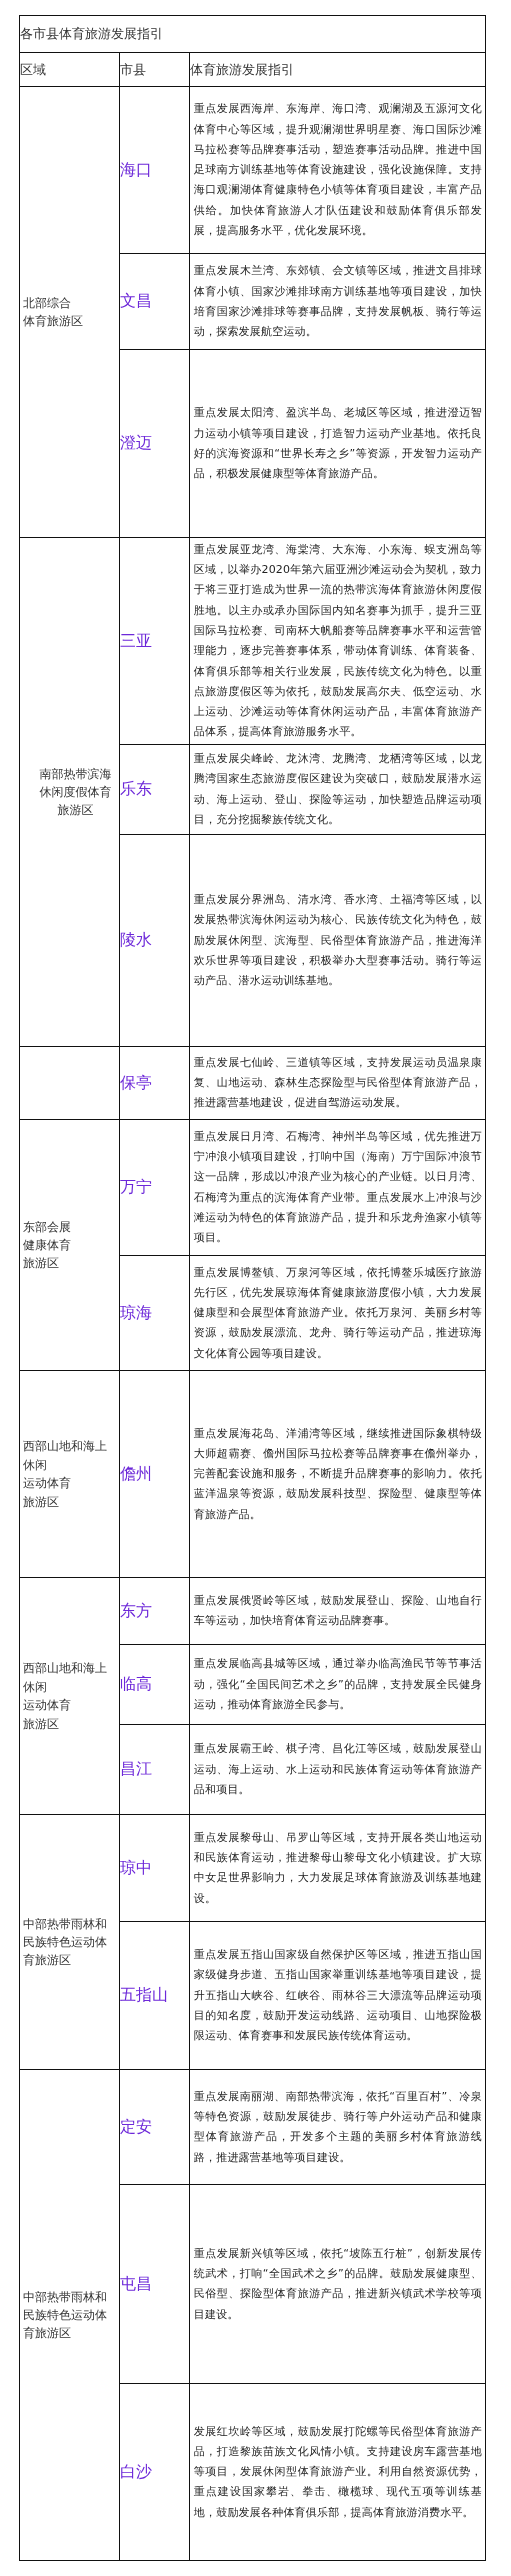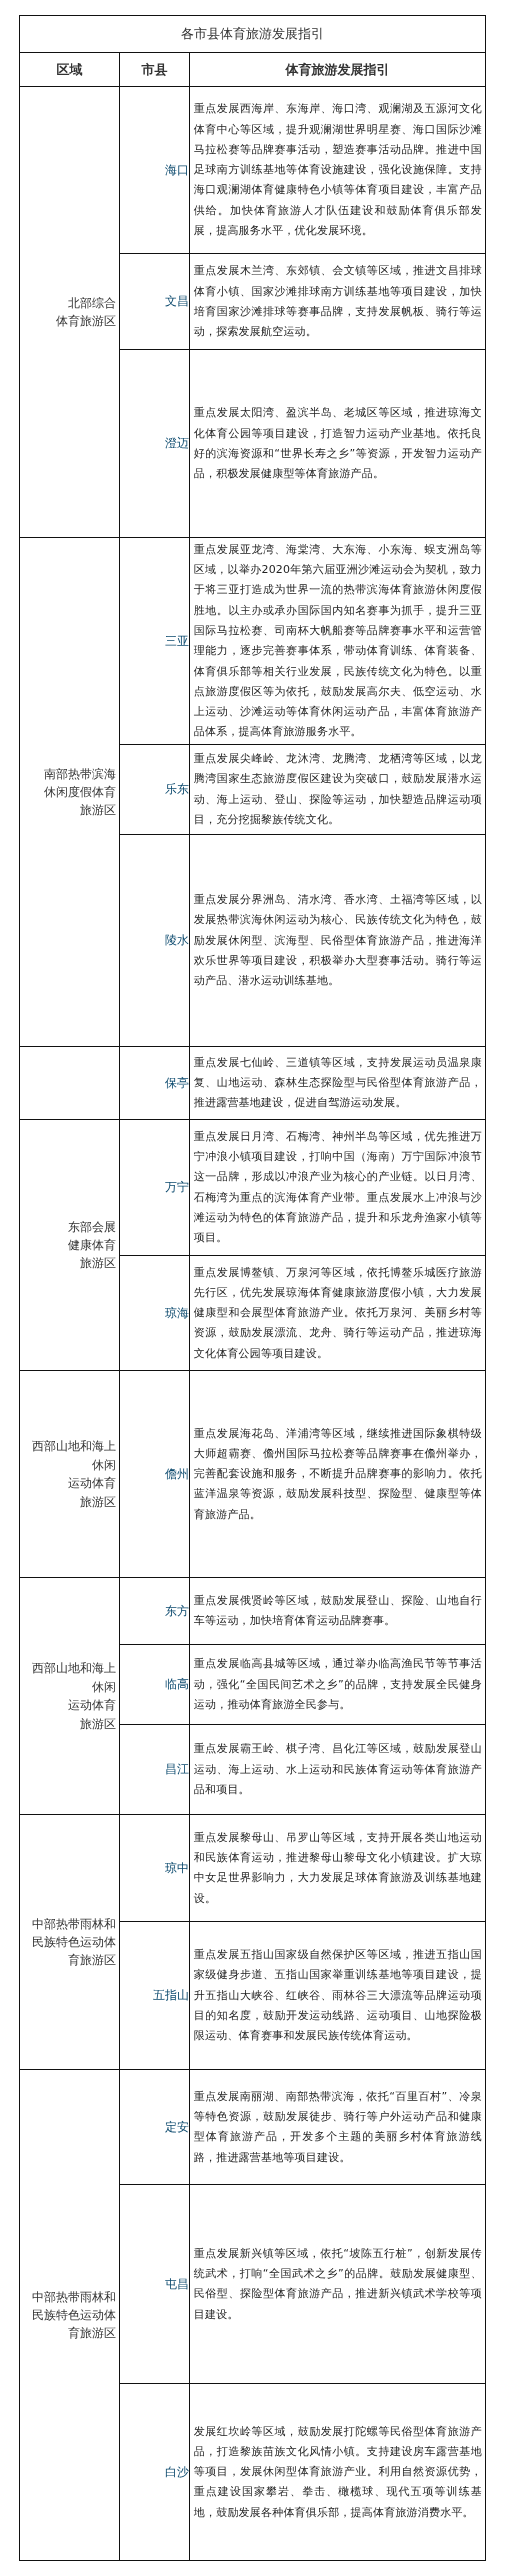--- a/index.html
+++ b/index.html
@@ -2,25 +2,25 @@
 <html style="font-size:12.3px"><head>
 <meta charset="utf-8">
 <style>
   html, body { margin: 0; padding: 0; background: #ffffff; }
   body { width: 511px; height: 2576px; position: relative; font-family: "DejaVu Sans", "Liberation Sans", sans-serif; color: #222; }
   .tbl { position: absolute; left: 19px; top: 15.3px; width: 466px; border-collapse: collapse; table-layout: fixed; }
   .tbl td { border: 1px solid #111; padding: 0; vertical-align: middle; }
   .col-region { width: 100px; }
   .col-city { width: 70px; }
   .col-guide { width: 296px; }
-  .title-cell { height: 36px; text-align: center; font-size: 13px; color: #333; }
-  .head-cell { height: 33px; text-align: center; font-size: 13px; color: #333; font-weight: bold; }
-  .region-cell { text-align: right; font-size: 12px; line-height: 18.4px; color: #333; padding: 0 3.1px !important; }
-  .region-cell.left { text-align: right; padding-left: 15.3px !important; }
-  .city-cell { text-align: right; font-size: 12px; color: #0c4a6e; }
+  .title-cell { height: 36px; font-size: 13px; color: #333; }
+  .head-cell { height: 33px; text-align: left; font-size: 13px; color: #333; }
+  .region-cell { text-align: left; font-size: 12px; line-height: 18.4px; color: #333; padding: 0 3.1px !important; }
+  .region-cell.left { text-align: center; padding-left: 15.3px !important; }
+  .city-cell { text-align: left; font-size: 16px; color: #6d28d9; }
   .guide-cell { font-size: 11px; line-height: 20.3px; color: #222; padding: 1.5px 3.1px 1.5px 3.8px !important; text-align: justify; letter-spacing: 0.2px; }
 </style>
 </head>
 <body>
 
 <table class="tbl">
   <colgroup>
     <col class="col-region">
       <col class="col-city">
       <col class="col-guide">
@@ -40,21 +40,21 @@
 体育旅游区</span></td>
       <td class="city-cell">海口</td>
       <td class="guide-cell">重点发展西海岸、东海岸、海口湾、观澜湖及五源河文化体育中心等区域，提升观澜湖世界明星赛、海口国际沙滩马拉松赛等品牌赛事活动，塑造赛事活动品牌。推进中国足球南方训练基地等体育设施建设，强化设施保障。支持海口观澜湖体育健康特色小镇等体育项目建设，丰富产品供给。加快体育旅游人才队伍建设和鼓励体育俱乐部发展，提高服务水平，优化发展环境。</td>
     </tr>
     <tr style="height:96px">
       <td class="city-cell">文昌</td>
       <td class="guide-cell">重点发展木兰湾、东郊镇、会文镇等区域，推进文昌排球体育小镇、国家沙滩排球南方训练基地等项目建设，加快培育国家沙滩排球等赛事品牌，支持发展帆板、骑行等运动，探索发展航空运动。</td>
     </tr>
     <tr style="height:188px">
       <td class="city-cell">澄迈</td>
-      <td class="guide-cell">重点发展太阳湾、盈滨半岛、老城区等区域，推进琼海文化体育公园等项目建设，打造智力运动产业基地。依托良好的滨海资源和“世界长寿之乡”等资源，开发智力运动产品，积极发展健康型等体育旅游产品。</td>
+      <td class="guide-cell">重点发展太阳湾、盈滨半岛、老城区等区域，推进澄迈智力运动小镇等项目建设，打造智力运动产业基地。依托良好的滨海资源和“世界长寿之乡”等资源，开发智力运动产品，积极发展健康型等体育旅游产品。</td>
     </tr>
 
     <tr style="height:197px">
       <td rowspan="3" class="region-cell left"><span style="white-space:pre-line">南部热带滨海
 休闲度假体育
 旅游区</span></td>
       <td class="city-cell">三亚</td>
       <td class="guide-cell">重点发展亚龙湾、海棠湾、大东海、小东海、蜈支洲岛等区域，以举办2020年第六届亚洲沙滩运动会为契机，致力于将三亚打造成为世界一流的热带滨海体育旅游休闲度假胜地。以主办或承办国际国内知名赛事为抓手，提升三亚国际马拉松赛、司南杯大帆船赛等品牌赛事水平和运营管理能力，逐步完善赛事体系，带动体育训练、体育装备、体育俱乐部等相关行业发展，民族传统文化为特色。以重点旅游度假区等为依托，鼓励发展高尔夫、低空运动、水上运动、沙滩运动等体育休闲运动产品，丰富体育旅游产品体系，提高体育旅游服务水平。</td>
     </tr>
     <tr style="height:90px">

